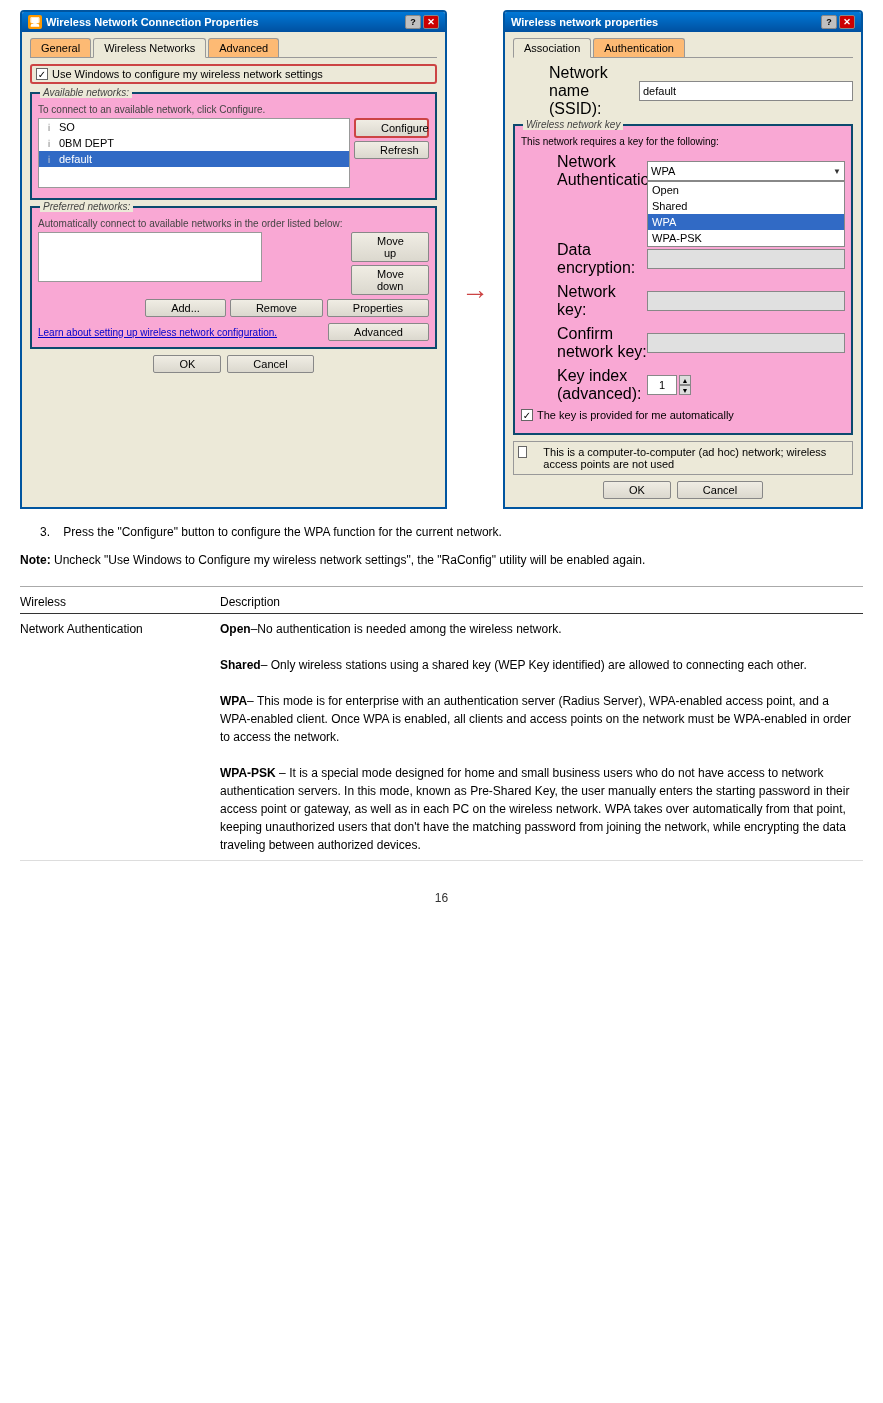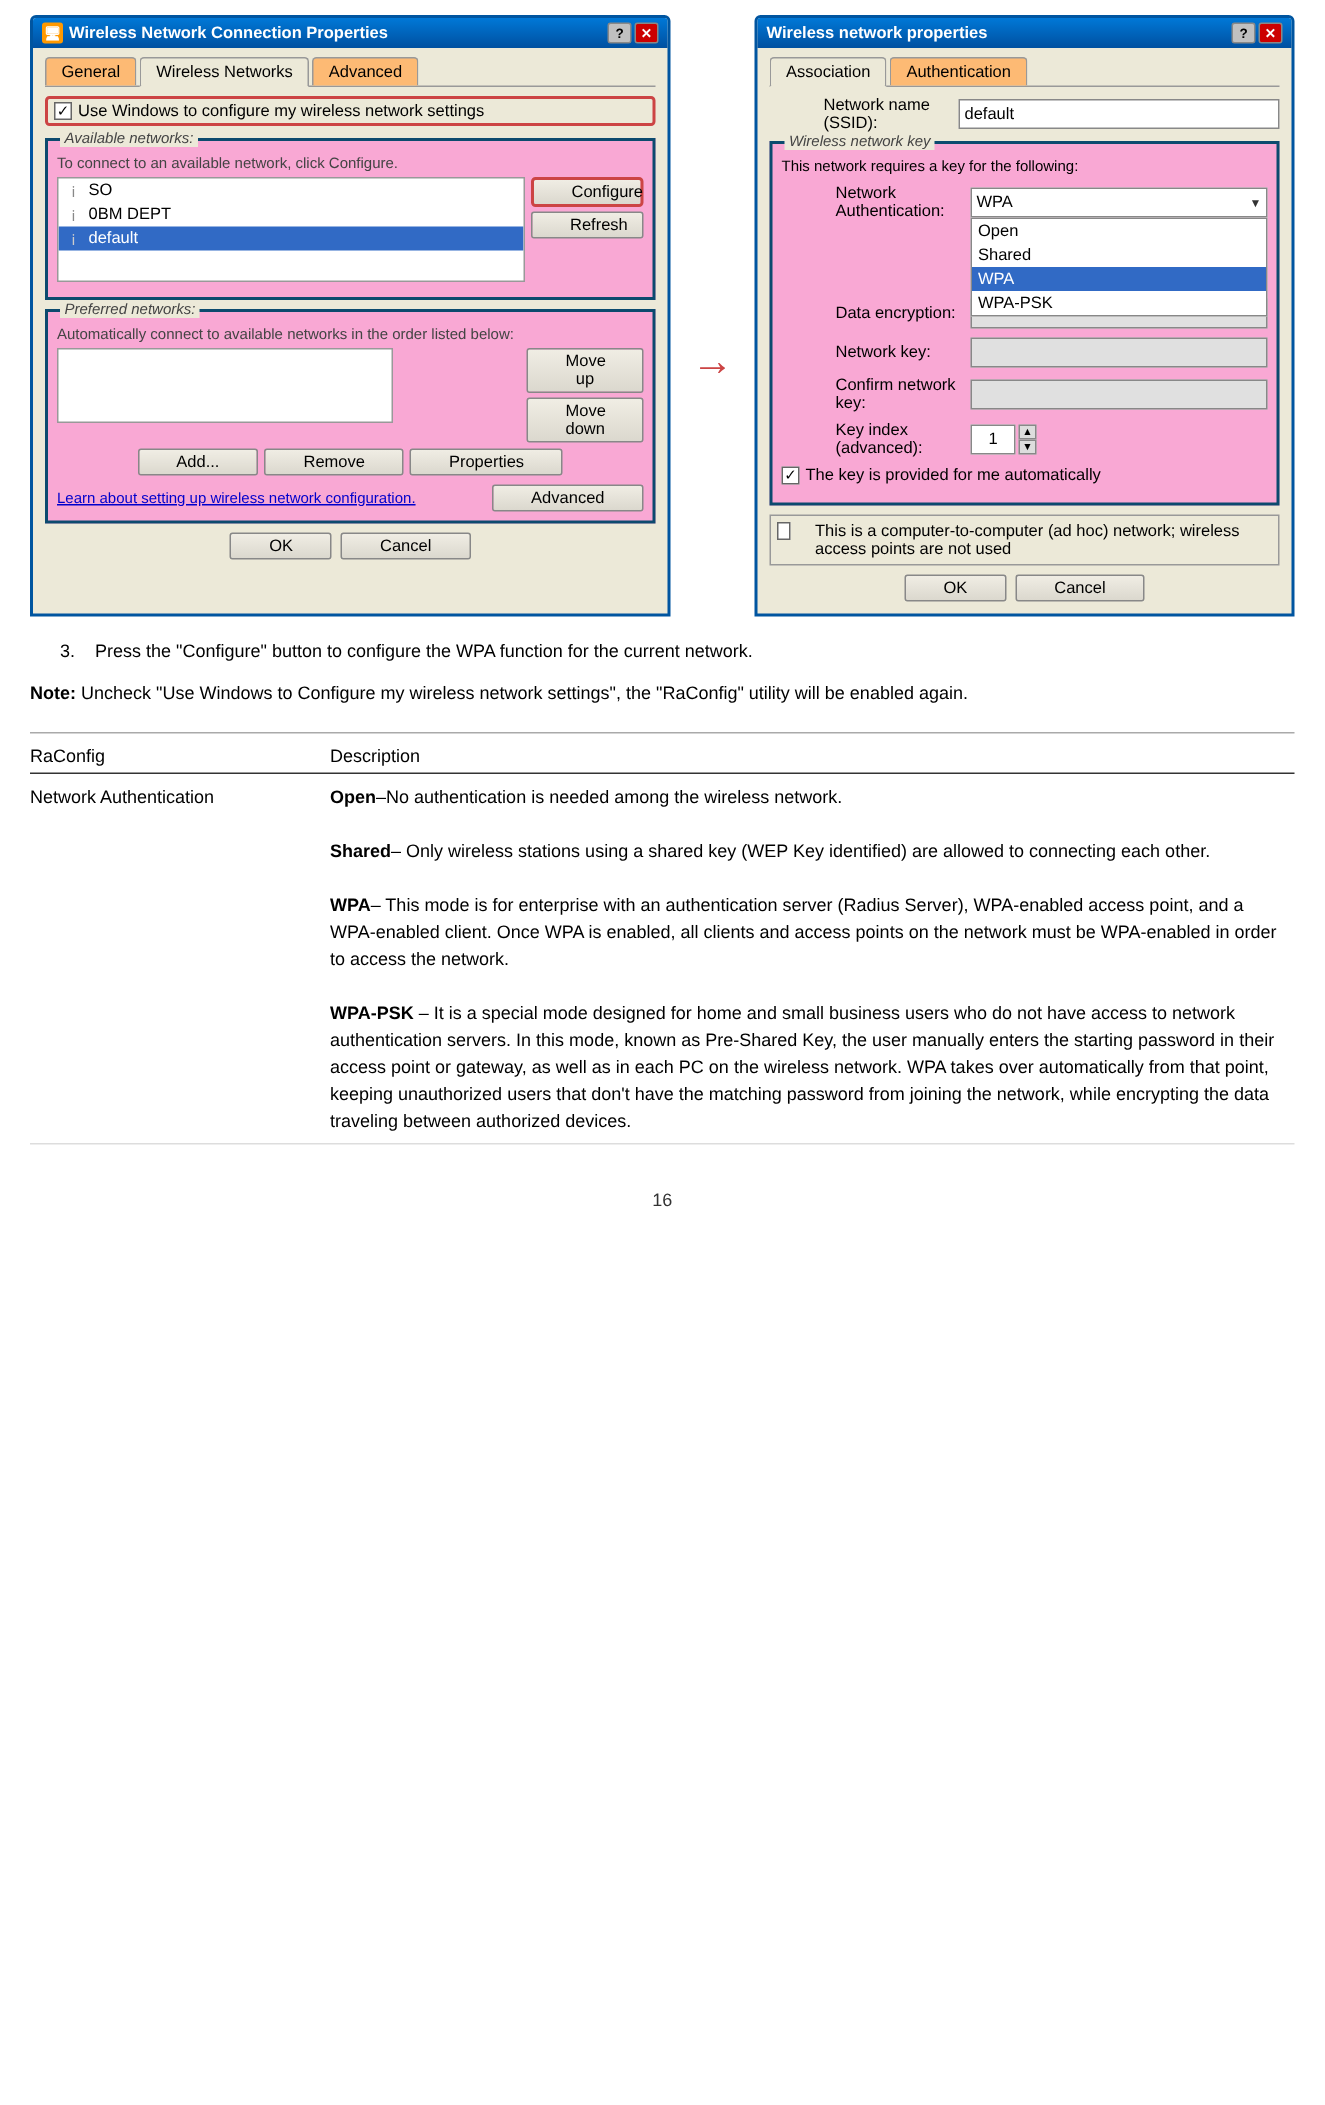--- a/index.html
+++ b/index.html
@@ -244,21 +244,21 @@
       border: 1px solid #999;
       background: #fff;
       height: 50px;
       margin-bottom: 4px;
       margin-right: 85px;
     }
 
     .pref-bottom-row {
       display: flex;
       align-items: center;
-      justify-content: center;
+      justify-content: flex-end;
       margin-top: 4px;
     }
 
     .pref-link {
       color: #0000cc;
       text-decoration: underline;
       font-size: 10px;
       cursor: pointer;
     }
 
@@ -288,21 +288,21 @@
     }
 
     .form-row {
       display: flex;
       align-items: center;
       margin-bottom: 6px;
     }
 
     .form-label {
       width: 126px;
-      font-size: 11px;
+      font-size: 16px;
       text-align: left;
       padding-left: 36px;
     }
 
     .form-input {
       flex: 1;
       border: 1px solid #888;
       background: #fff;
       padding: 1px 3px;
       font-size: 11px;
@@ -651,21 +651,21 @@
 
 <div class="note-text">
   <b>Note:</b><span> Uncheck "Use Windows to Configure my wireless network settings", the "RaConfig" utility will be enabled again.</span>
 </div>
 
 <hr class="divider">
 
 <table class="param-table">
   <thead>
     <tr>
-      <th>RaConfig</th>
+      <th>Wireless</th>
       <th>Description</th>
     </tr>
   </thead>
   <tbody>
     <tr class="table-row">
       <td>Network Authentication</td>
       <td>
         <p><b>Open</b><span>–</span><span>No authentication is needed among the wireless network.</span></p>
         <br>
         <p><b>Shared</b><span>–</span><span> Only wireless stations using a shared key (WEP Key identified) are allowed to connecting each other.</span></p>

